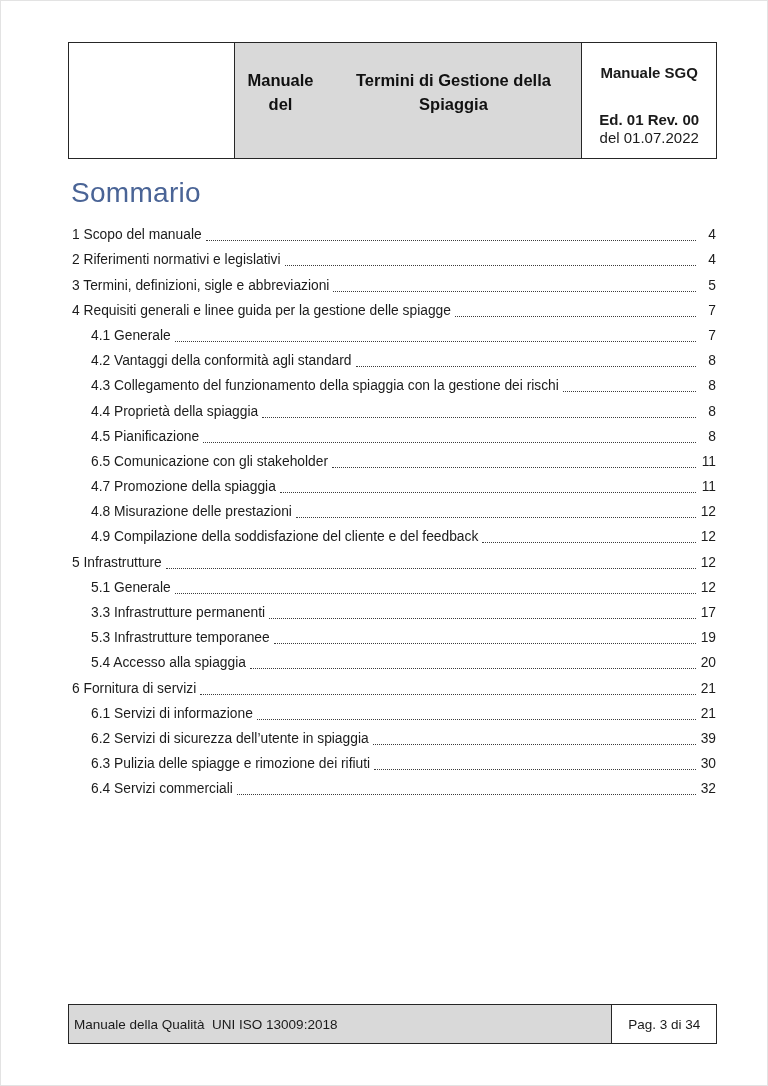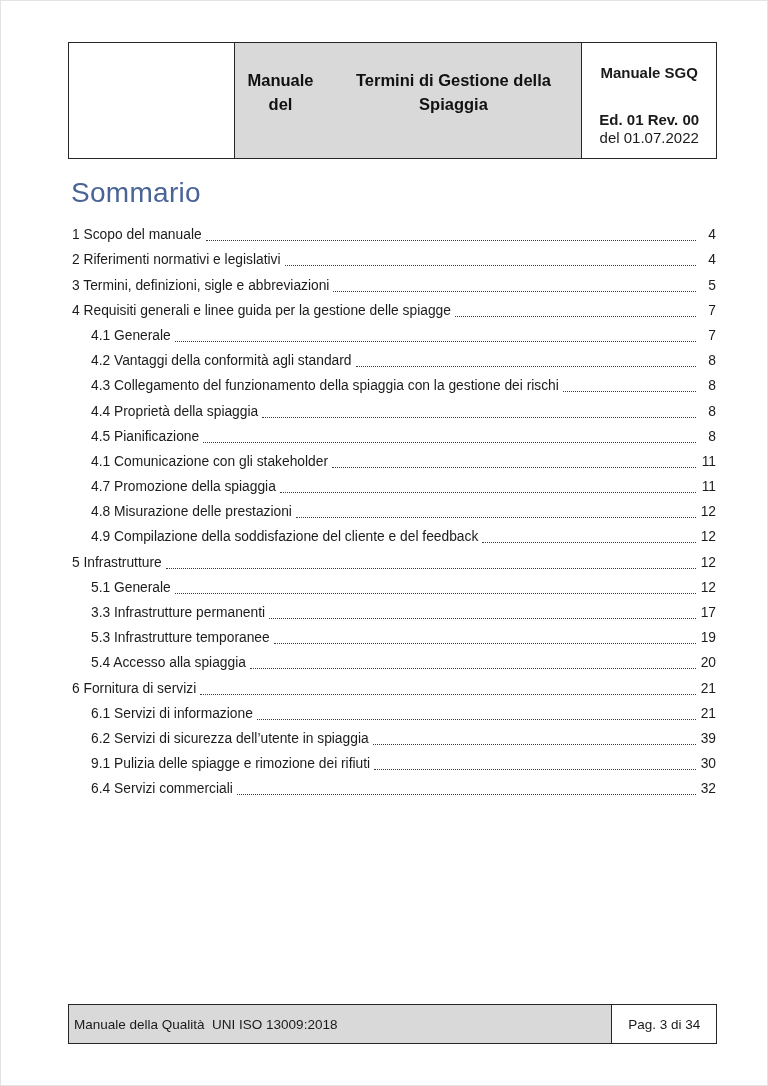--- a/index.html
+++ b/index.html
@@ -180,21 +180,21 @@
       <span class="toc-page">8</span>
     </div>
 
     <div class="toc-row indent">
       <span class="toc-label">4.5 Pianificazione</span>
       <span class="toc-leader"></span>
       <span class="toc-page">8</span>
     </div>
 
     <div class="toc-row indent">
-      <span class="toc-label">4.1 Comunicazione con gli stakeholder</span>
+      <span class="toc-label">6.5 Comunicazione con gli stakeholder</span>
       <span class="toc-leader"></span>
       <span class="toc-page">11</span>
     </div>
 
     <div class="toc-row indent">
       <span class="toc-label">4.7 Promozione della spiaggia</span>
       <span class="toc-leader"></span>
       <span class="toc-page">11</span>
     </div>
 
@@ -252,21 +252,21 @@
       <span class="toc-page">21</span>
     </div>
 
     <div class="toc-row indent">
       <span class="toc-label">6.2 Servizi di sicurezza dell’utente in spiaggia</span>
       <span class="toc-leader"></span>
       <span class="toc-page">39</span>
     </div>
 
     <div class="toc-row indent">
-      <span class="toc-label">9.1 Pulizia delle spiagge e rimozione dei rifiuti</span>
+      <span class="toc-label">6.3 Pulizia delle spiagge e rimozione dei rifiuti</span>
       <span class="toc-leader"></span>
       <span class="toc-page">30</span>
     </div>
 
     <div class="toc-row indent">
       <span class="toc-label">6.4 Servizi commerciali</span>
       <span class="toc-leader"></span>
       <span class="toc-page">32</span>
     </div>
   </div>

